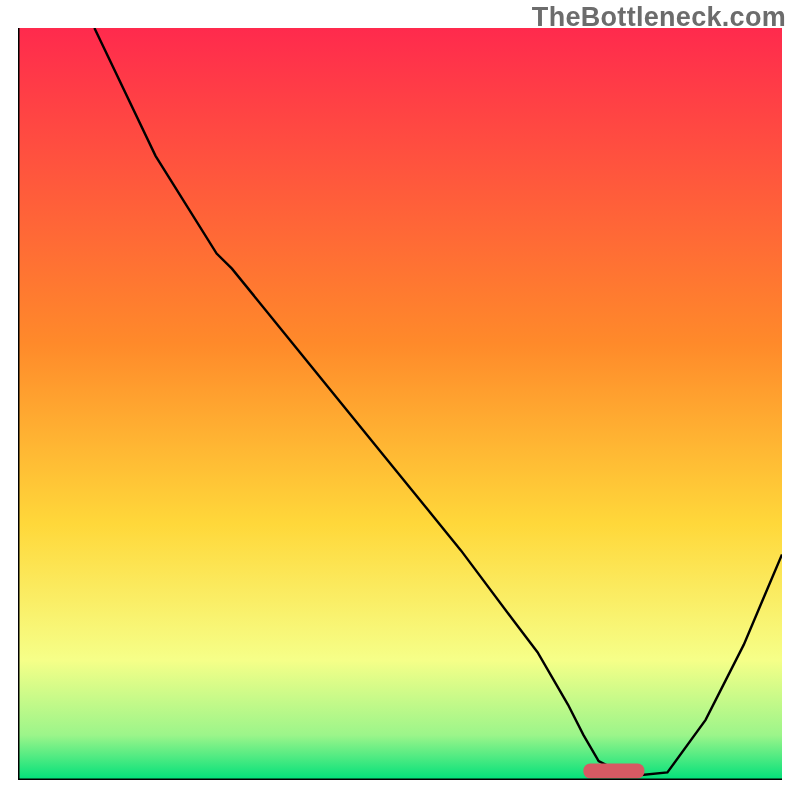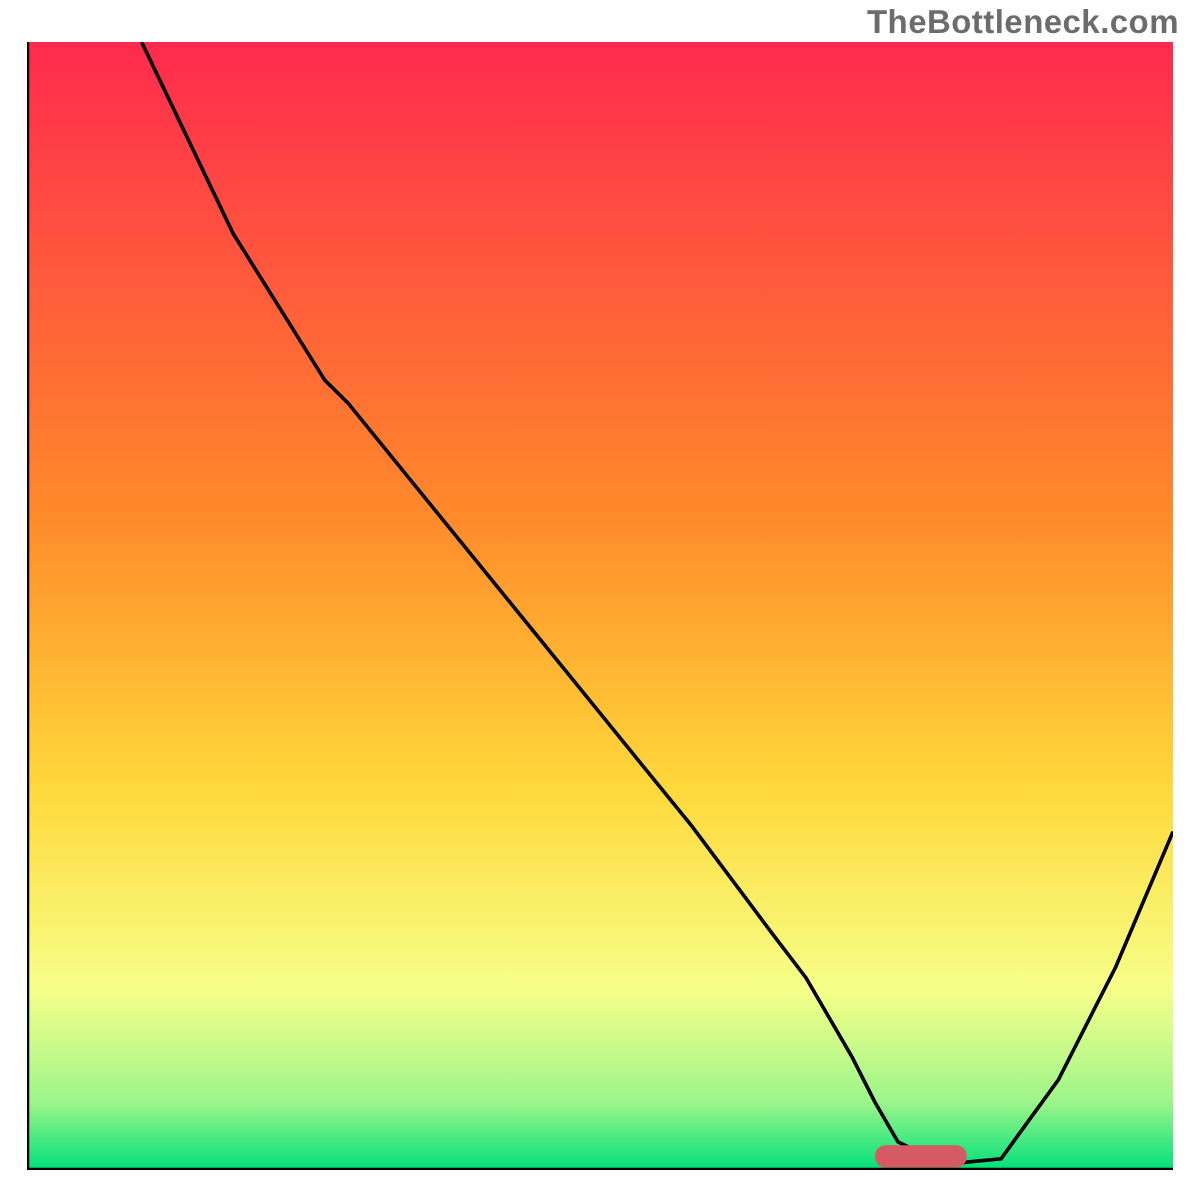--- a/index.html
+++ b/index.html
@@ -13,21 +13,21 @@
   }
   .container {
     position: relative;
     width: 800px;
     height: 800px;
   }
   .watermark {
     position: absolute;
     top: 2px;
     right: 14px;
-    font-size: 22px;
+    font-size: 27px;
     font-weight: 600;
     color: #6c6c6c;
     letter-spacing: 0.3px;
   }
   .plot-wrap {
     position: absolute;
     left: 18px;
     top: 28px;
     width: 764px;
     height: 752px;

